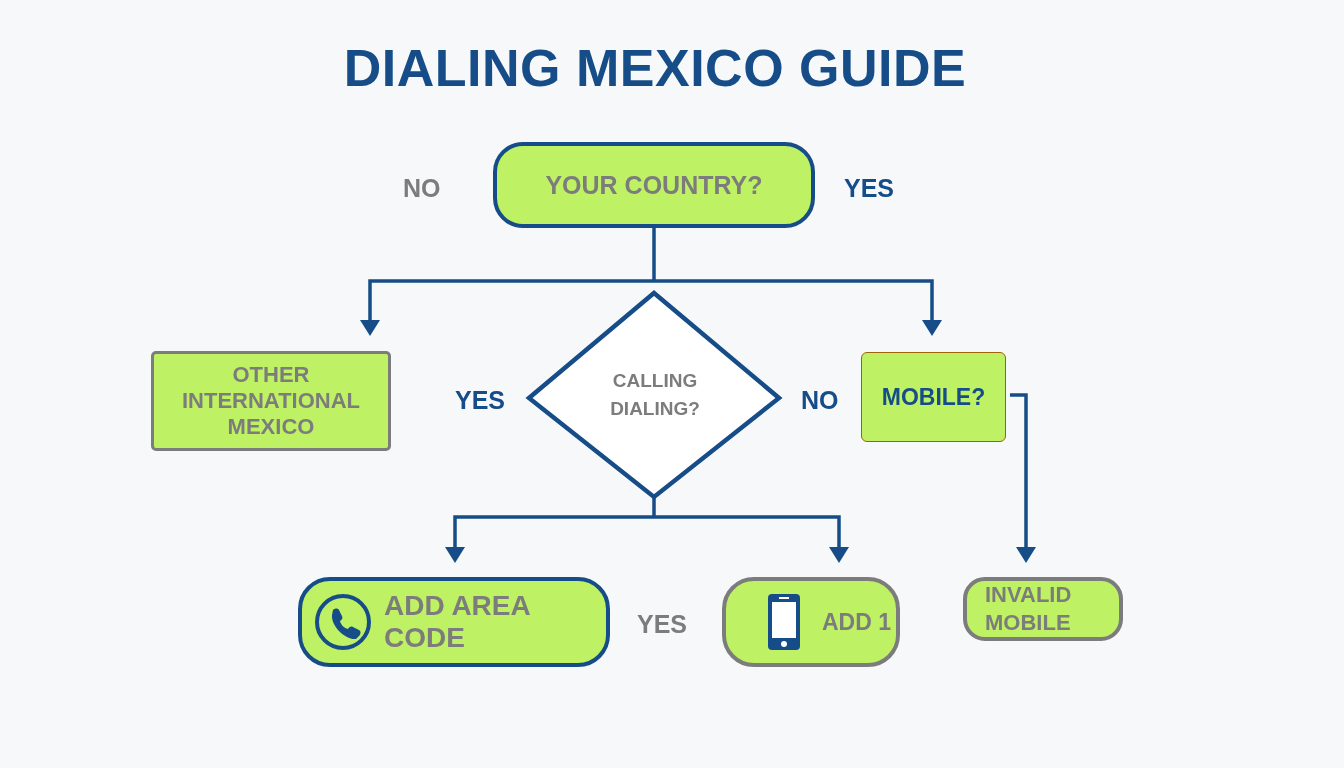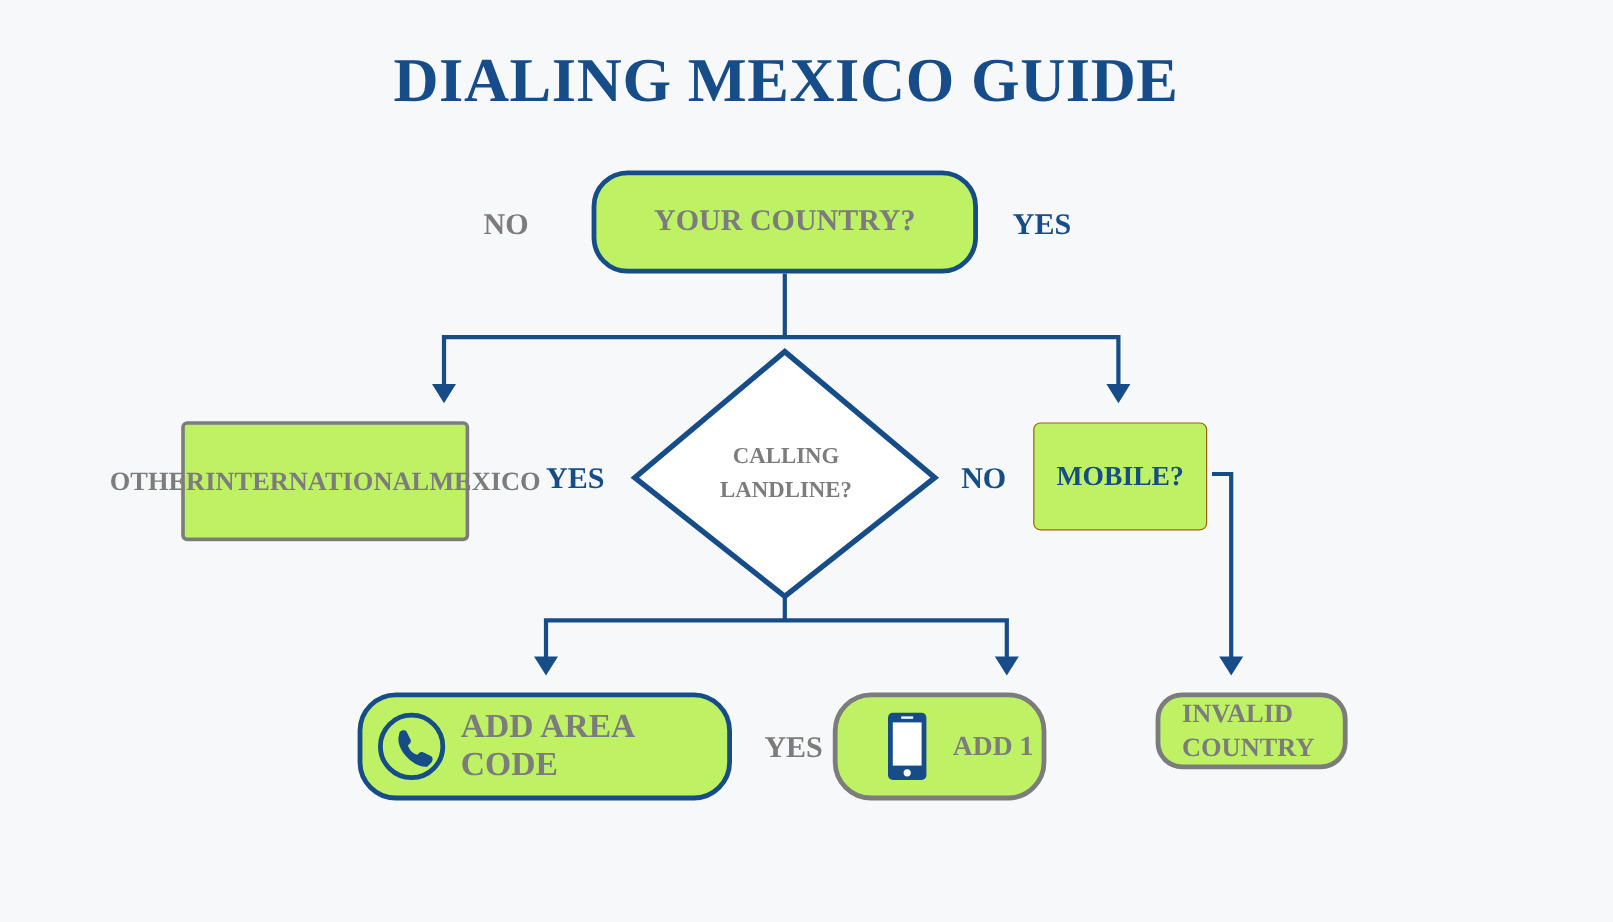--- a/index.html
+++ b/index.html
@@ -2,21 +2,21 @@
 <html><head>
 <meta charset="utf-8">
 <style>
   html, body { margin: 0; padding: 0; }
   body {
     width: 1344px; height: 768px; overflow: hidden;
     background: #f7f8f9;
     font-family: "Liberation Sans", sans-serif;
     position: relative;
   }
-  .abs { position: absolute; font-family: Liberation Serif, serif; }
+  .abs { position: absolute; }
   .title {
     left: 0; top: 38px; width: 1310px; text-align: center;
     font-size: 52px; font-weight: bold; color: #164d88; letter-spacing: 0.5px;
   }
   .lbl { font-weight: bold; font-size: 25px; }
   .blue { color: #164d88; }
   .gray { color: #7c7c7c; }
   .node {
     display: flex; align-items: center; justify-content: center;
     box-sizing: border-box; text-align: left; font-weight: bold;
@@ -46,57 +46,57 @@
 </svg>
 
 <div class="abs title">DIALING MEXICO GUIDE</div>
 
 <div class="abs lbl gray" style="left:403px;top:174px;">NO</div>
 <div class="abs node" style="left:493px;top:142px;width:322px;height:86px;border:4.5px solid #164d88;border-radius:30px;font-size:25px;color:#7c7c7c;">
   <span>YOUR COUNTRY?</span>
 </div>
 <div class="abs lbl blue" style="left:844px;top:174px;">YES</div>
 
-<div class="abs node" style="left:151px;top:351px;width:240px;height:100px;border:3px solid #7c7c7c;border-radius:5px;font-size:22px;color:#7c7c7c;line-height:26px;flex-direction:row;">
+<div class="abs node" style="left:151px;top:351px;width:240px;height:100px;border:3px solid #7c7c7c;border-radius:5px;font-size:22px;color:#7c7c7c;line-height:26px;flex-direction:column;">
   <span>OTHER</span>
   <span>INTERNATIONAL</span>
   <span>MEXICO</span>
 </div>
 
 <div class="abs lbl blue" style="left:455px;top:386px;">YES</div>
 <div class="abs" style="left:560px;top:367px;width:190px;text-align:center;font-weight:bold;font-size:19px;color:#7c7c7c;line-height:28px;">
   <div>CALLING</div>
-  <div>LANDLINE?</div>
+  <div>DIALING?</div>
 </div>
 <div class="abs lbl blue" style="left:801px;top:386px;">NO</div>
 
 <div class="abs node" style="left:861px;top:352px;width:145px;height:90px;border:1px solid #a16207;border-radius:6px;font-size:23px;color:#164d88;">
   <span>MOBILE?</span>
 </div>
 
 <div class="abs node" style="left:298px;top:577px;width:312px;height:90px;border:4.5px solid #164d88;border-radius:32px;font-size:28px;color:#7c7c7c;justify-content:flex-start;padding-left:12px;">
   <span style="display:inline-flex;width:58px;height:58px;margin-right:12px;">
     <svg width="58" height="58" viewBox="0 0 58 58">
       <circle cx="29" cy="29" r="26" fill="none" stroke="#164d88" stroke-width="4"></circle>
       <path d="M19 17 c2-2 5-2 6 0 l3 6 c1 2 0 4-2 5 c1 4 4 7 8 8 c1-2 3-3 5-2 l6 3 c2 1 2 4 0 6 l-3 3 c-11 1-25-13-24-24 z" fill="#164d88"></path>
     </svg>
   </span>
   <span>ADD AREA CODE</span>
 </div>
 
 <div class="abs lbl gray" style="left:637px;top:610px;">YES</div>
 
-<div class="abs node" style="left:694px;top:577px;width:178px;height:90px;border:4.5px solid #7c7c7c;border-radius:32px;font-size:23px;color:#7c7c7c;justify-content:flex-start;padding-left:40px;">
+<div class="abs node" style="left:722px;top:577px;width:178px;height:90px;border:4.5px solid #7c7c7c;border-radius:32px;font-size:23px;color:#7c7c7c;justify-content:flex-start;padding-left:40px;">
   <span style="display:inline-flex;margin-right:20px;">
     <svg width="36" height="60" viewBox="0 0 36 60">
       <rect x="2" y="2" width="32" height="56" rx="4" fill="#164d88"></rect>
       <rect x="6" y="10" width="24" height="36" fill="#ffffff"></rect>
       <rect x="13" y="5" width="10" height="2" fill="#ffffff"></rect>
       <circle cx="18" cy="52" r="3" fill="#ffffff"></circle>
     </svg>
   </span>
   <span>ADD 1</span>
 </div>
 
 <div class="abs node" style="left:963px;top:577px;width:160px;height:64px;border:4.5px solid #7c7c7c;border-radius:22px;font-size:22px;color:#7c7c7c;line-height:28px;flex-direction:column;align-items:flex-start;padding-left:18px;">
   <span>INVALID</span>
-  <span>COUNTRY</span>
+  <span>MOBILE</span>
 </div>
 
 </body></html>

